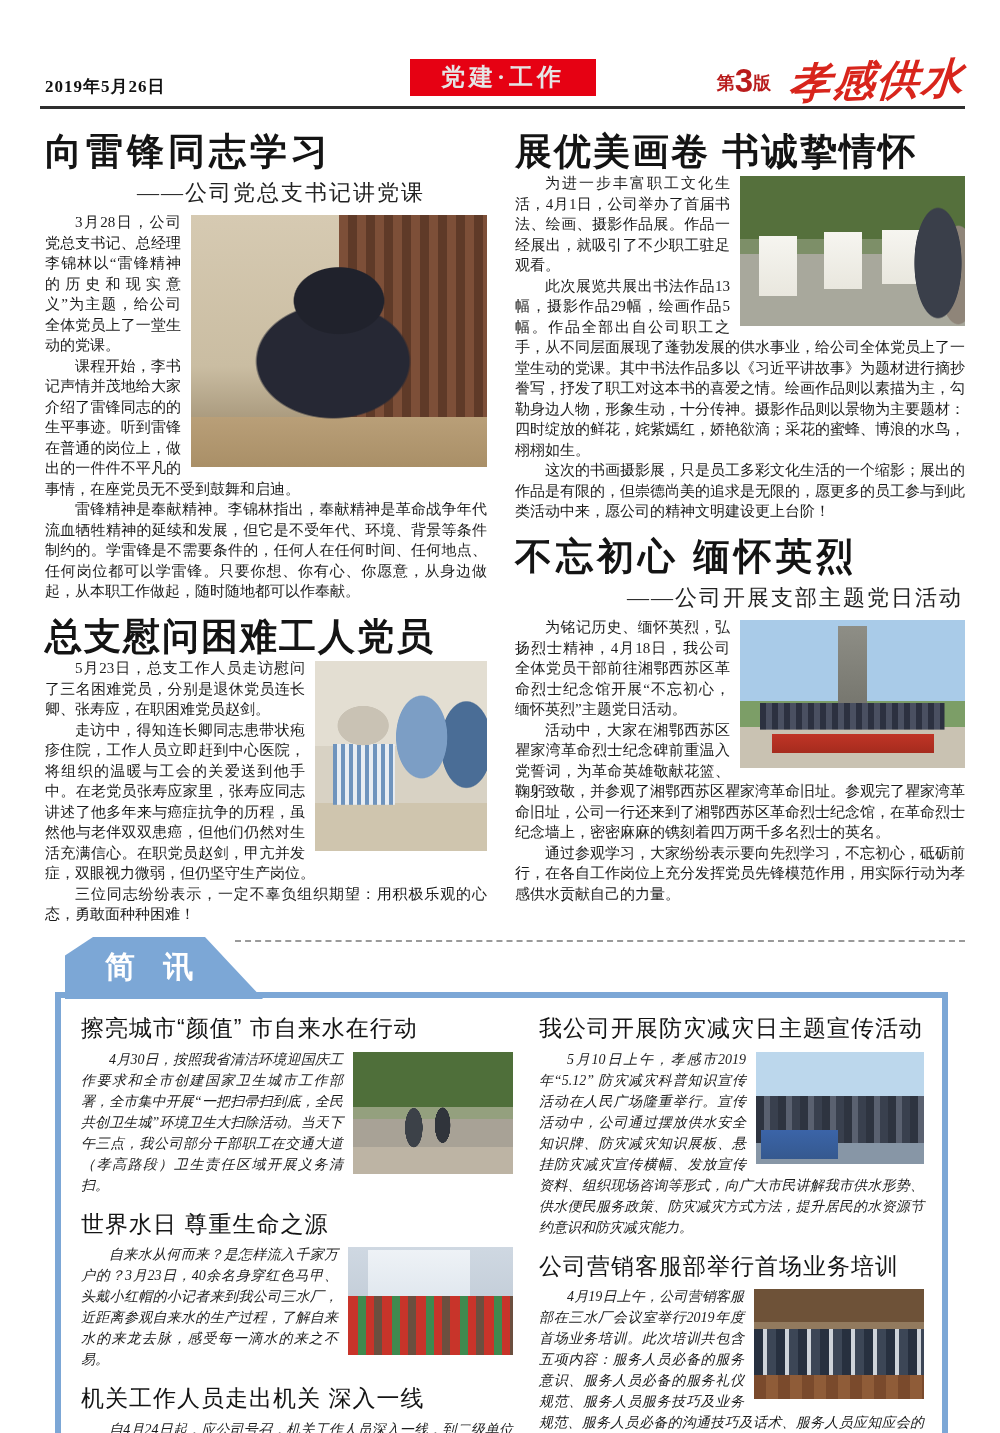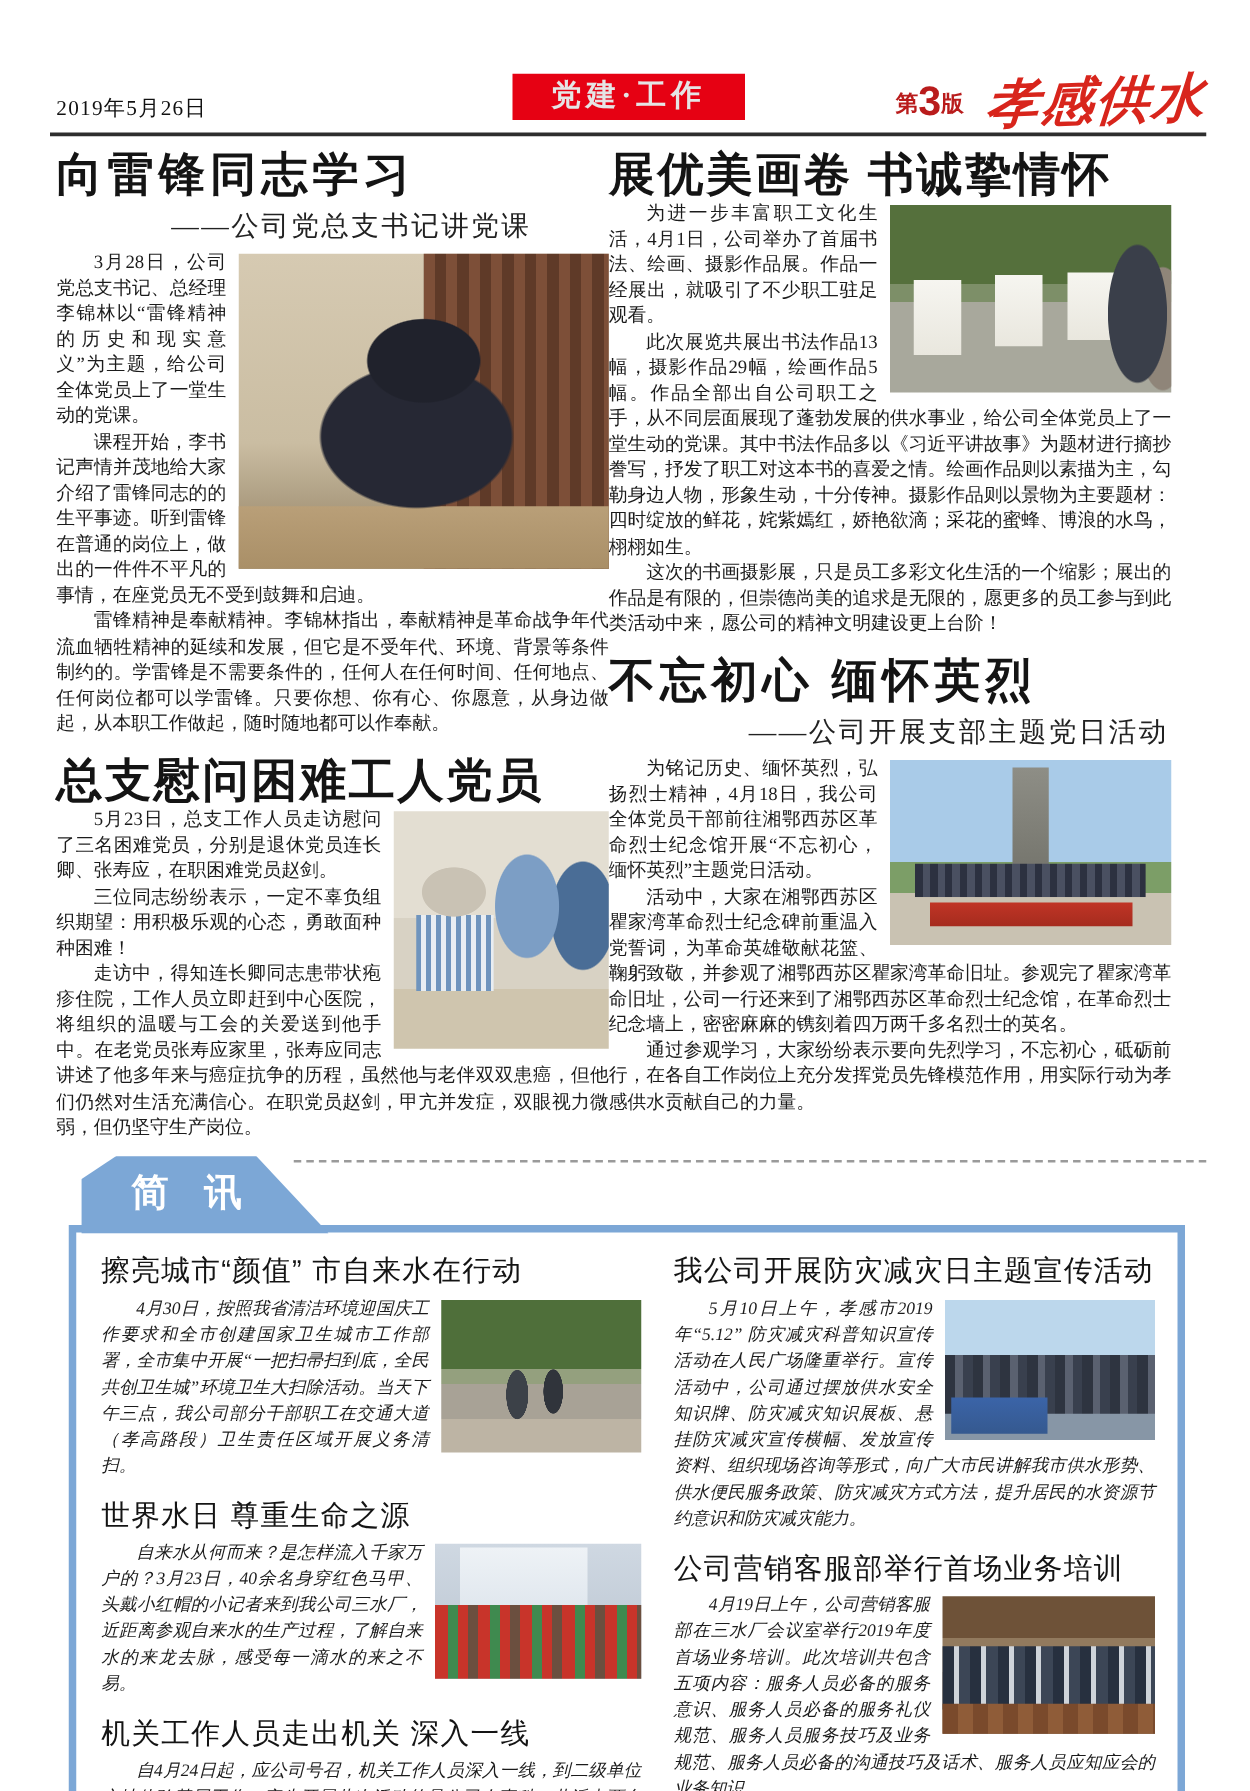--- a/index.html
+++ b/index.html
@@ -3,37 +3,37 @@
 <meta charset="utf-8">
 <style>
   html,body{margin:0;padding:0;background:#e8e8e8;}
   .page{
     position:relative;width:1000px;height:1433px;margin:0 auto;background:#ffffff;
     overflow:hidden;color:#1c1c1c;
     font-family:"Liberation Serif","DejaVu Serif",serif;
   }
   
   .hdr{position:relative;height:52px;margin-top:52px;}
-  .hdr-date{position:absolute;left:45px;bottom:6px;font-size:17px;color:#111;letter-spacing:1px;}
+  .hdr-date{position:absolute;left:45px;bottom:6px;font-size:17px;color:#111;letter-spacing:1px;font-weight:bold;}
   .hdr-badge{
     position:absolute;left:410px;bottom:8px;width:186px;height:37px;background:#e60113;
     color:#e5e5e5;text-align:center;line-height:37px;font-size:24px;font-weight:700;
     letter-spacing:4px;font-family:"Liberation Serif","DejaVu Serif",serif;
   }
   .hdr-right{position:absolute;right:35px;bottom:2px;white-space:nowrap;}
   .hdr-pageno{font-size:18px;color:#b91c1c;font-weight:600;vertical-align:6px;}
   .hdr-pageno b{font-size:33px;font-weight:800;font-family:"Liberation Sans","DejaVu Sans",sans-serif;vertical-align:-3px;}
   .hdr-masthead{
     display:inline-block;margin-left:14px;color:#d8251c;font-size:42px;font-weight:800;
     font-style:italic;transform:skewX(-6deg) rotate(-2deg);letter-spacing:2px;
     font-family:"DejaVu Serif","Liberation Serif",serif;line-height:1;
   }
   .hdr-rule{height:0;border-top:3px solid #2e2e2e;margin:2px 35px 0 40px;}
   
-  .cols{display:flex;padding:10px 35px 0 45px;}
+  .cols{display:flex;gap:28px;padding:22px 35px 0 45px;}
   .col-l{flex:0 0 442px;}
   .col-r{flex:0 0 450px;}
   .art + .art{margin-top:14px;}
   .art-title{
     font-family:"Liberation Sans","DejaVu Sans",sans-serif;font-weight:700;color:#141414;
     font-size:37px;line-height:1.12;letter-spacing:4px;margin:0;
   }
   .art-title.tight{letter-spacing:2px;}
   .art-sub{font-size:22px;color:#222;margin:6px 0 4px 0;letter-spacing:2px;}
   .sub-center{text-align:center;padding-left:30px;}
@@ -157,22 +157,22 @@
           <p>课程开始，李书记声情并茂地给大家介绍了雷锋同志的的生平事迹。听到雷锋在普通的岗位上，做出的一件件不平凡的事情，在座党员无不受到鼓舞和启迪。</p>
           <p>雷锋精神是奉献精神。李锦林指出，奉献精神是革命战争年代流血牺牲精神的延续和发展，但它是不受年代、环境、背景等条件制约的。学雷锋是不需要条件的，任何人在任何时间、任何地点、任何岗位都可以学雷锋。只要你想、你有心、你愿意，从身边做起，从本职工作做起，随时随地都可以作奉献。</p>
         </div>
       </div>
 
       <div class="art">
         <h1 class="art-title tight">总支慰问困难工人党员</h1>
         <div class="art-body clearfix">
           <div class="ph ph-hospital"></div>
           <p>5月23日，总支工作人员走访慰问了三名困难党员，分别是退休党员连长卿、张寿应，在职困难党员赵剑。</p>
+          <p>走访中，得知连长卿同志患带状疱疹住院，工作人员立即赶到中心医院，将组织的温暖与工会的关爱送到他手中。在老党员张寿应家里，张寿应同志讲述了他多年来与癌症抗争的历程，虽然他与老伴双双患癌，但他们仍然对生活充满信心。在职党员赵剑，甲亢并发症，双眼视力微弱，但仍坚守生产岗位。</p>
           <p>三位同志纷纷表示，一定不辜负组织期望：用积极乐观的心态，勇敢面种种困难！</p>
-          <p>走访中，得知连长卿同志患带状疱疹住院，工作人员立即赶到中心医院，将组织的温暖与工会的关爱送到他手中。在老党员张寿应家里，张寿应同志讲述了他多年来与癌症抗争的历程，虽然他与老伴双双患癌，但他们仍然对生活充满信心。在职党员赵剑，甲亢并发症，双眼视力微弱，但仍坚守生产岗位。</p>
         </div>
       </div>
 
     </div>
 
     <div class="col-r">
 
       <div class="art">
         <h1 class="art-title tight">展优美画卷 书诚挚情怀</h1>
         <div class="art-body clearfix">

